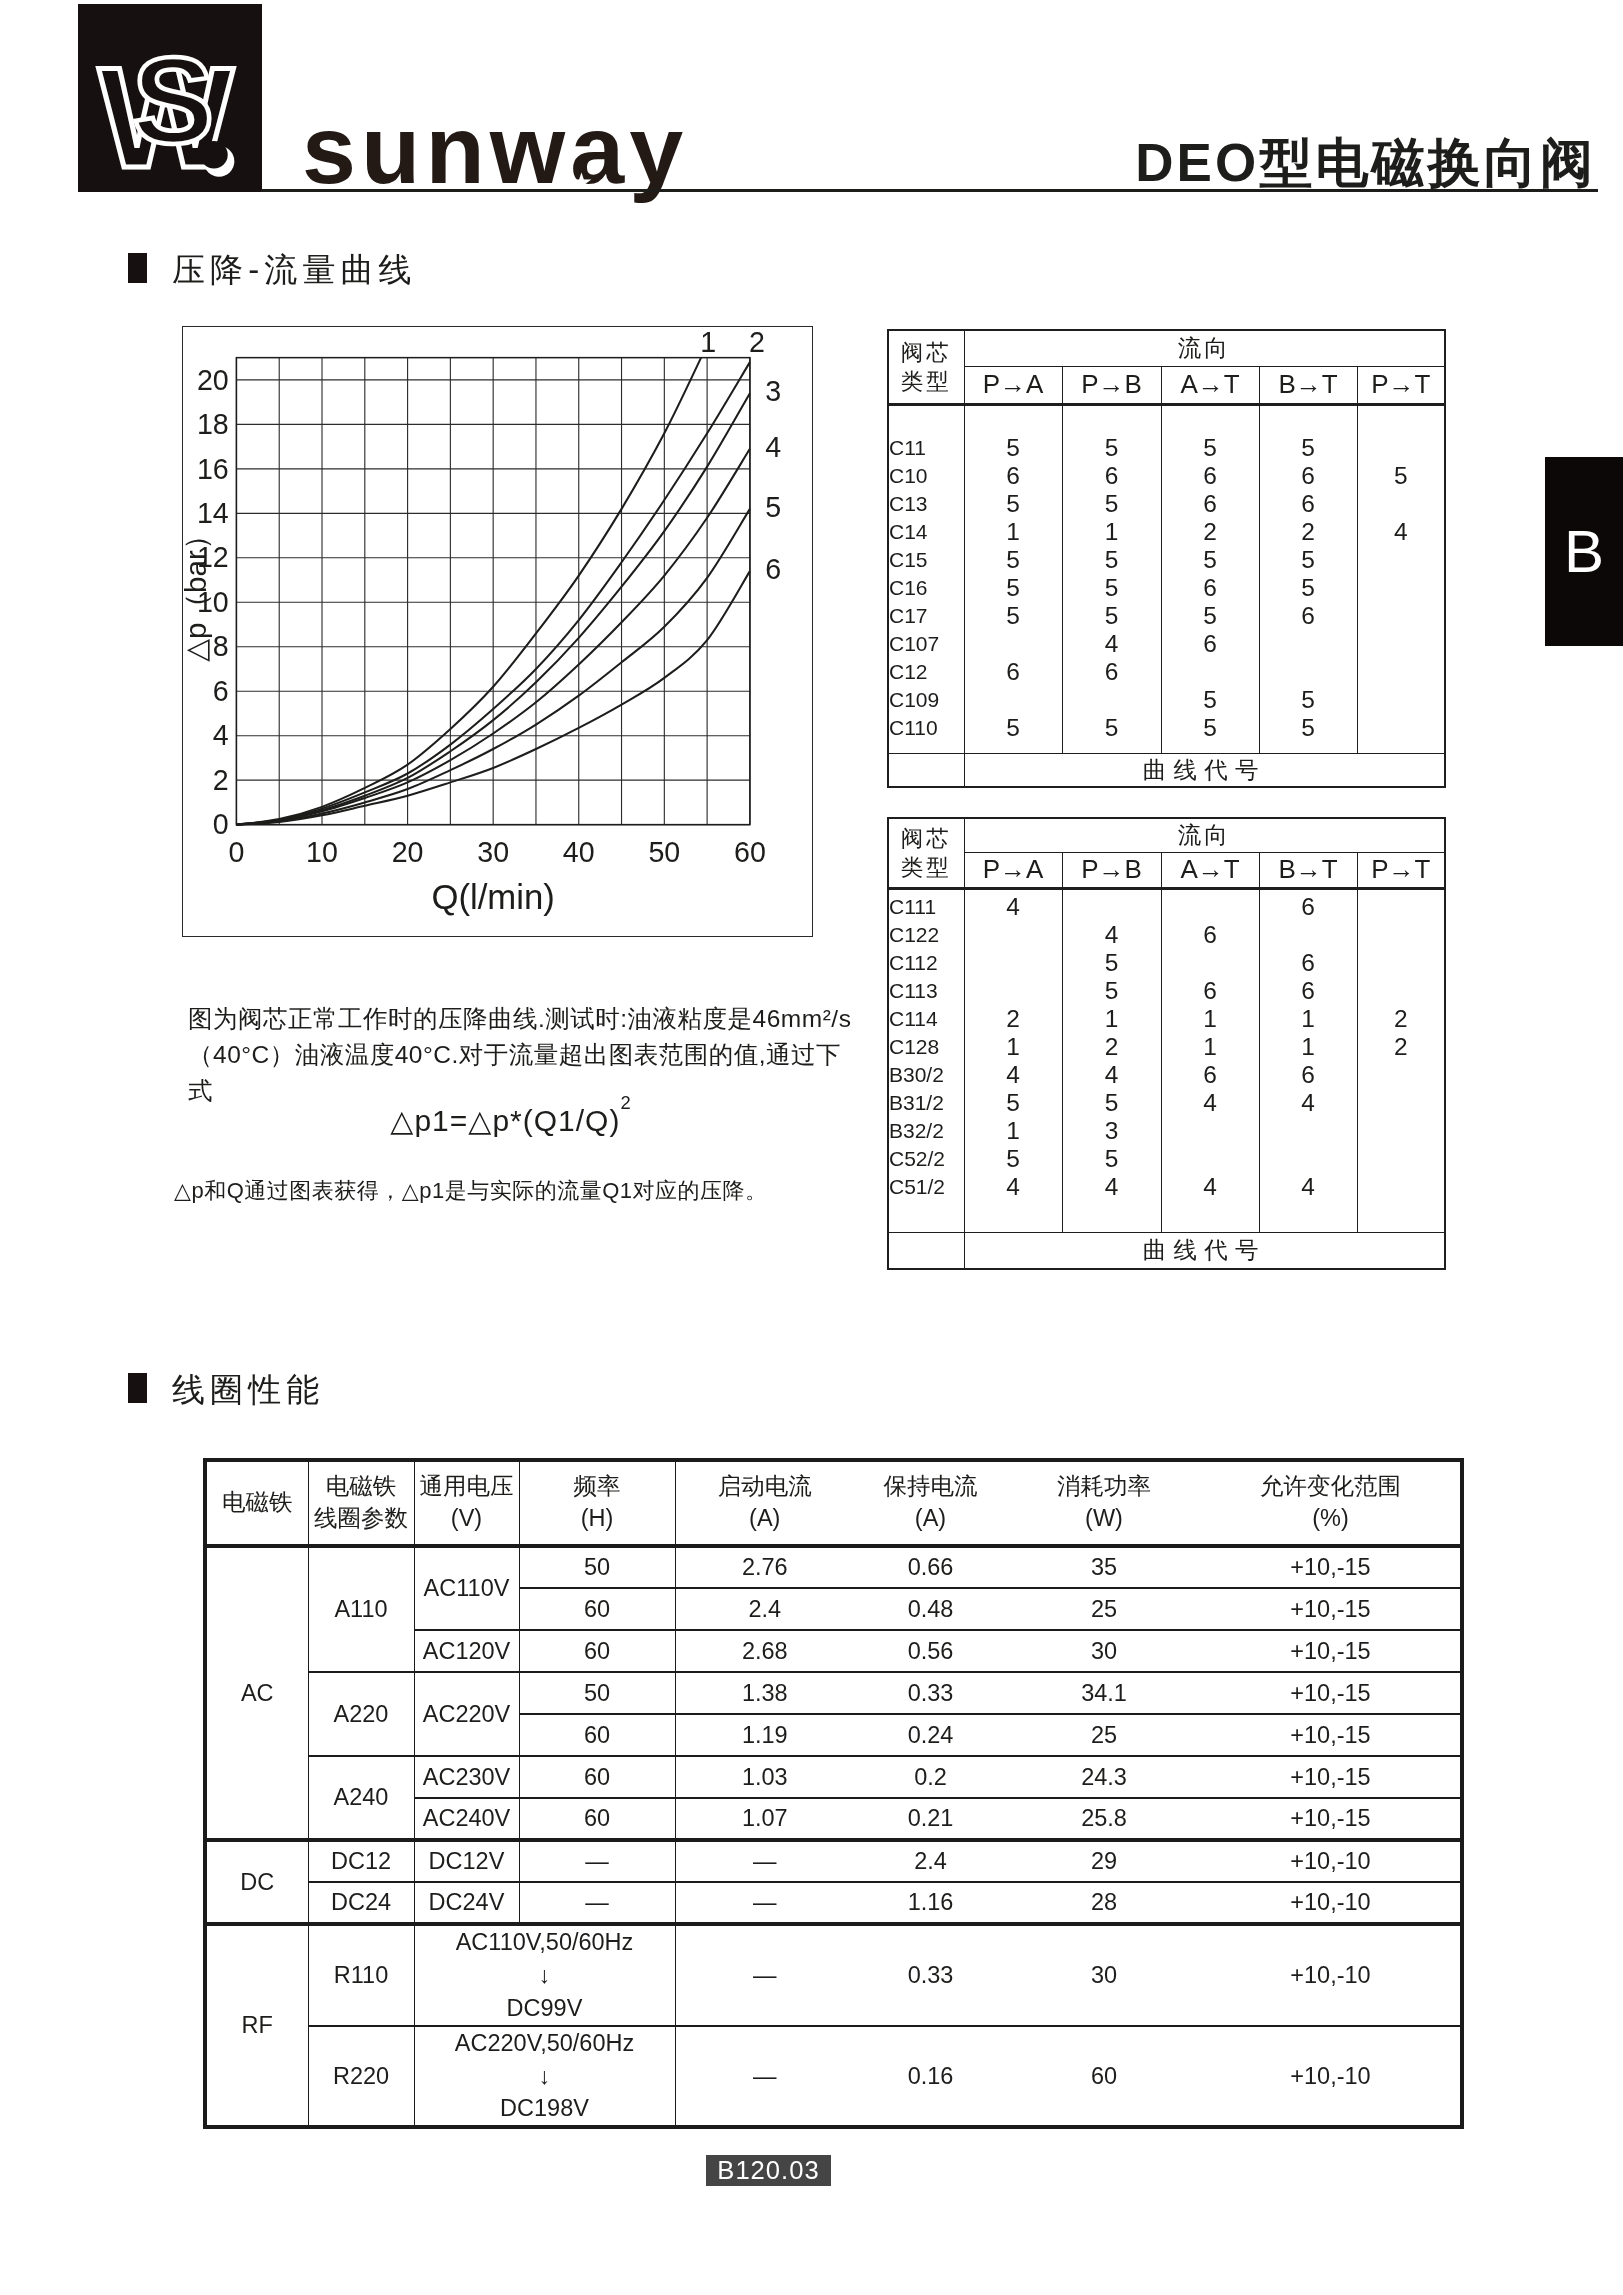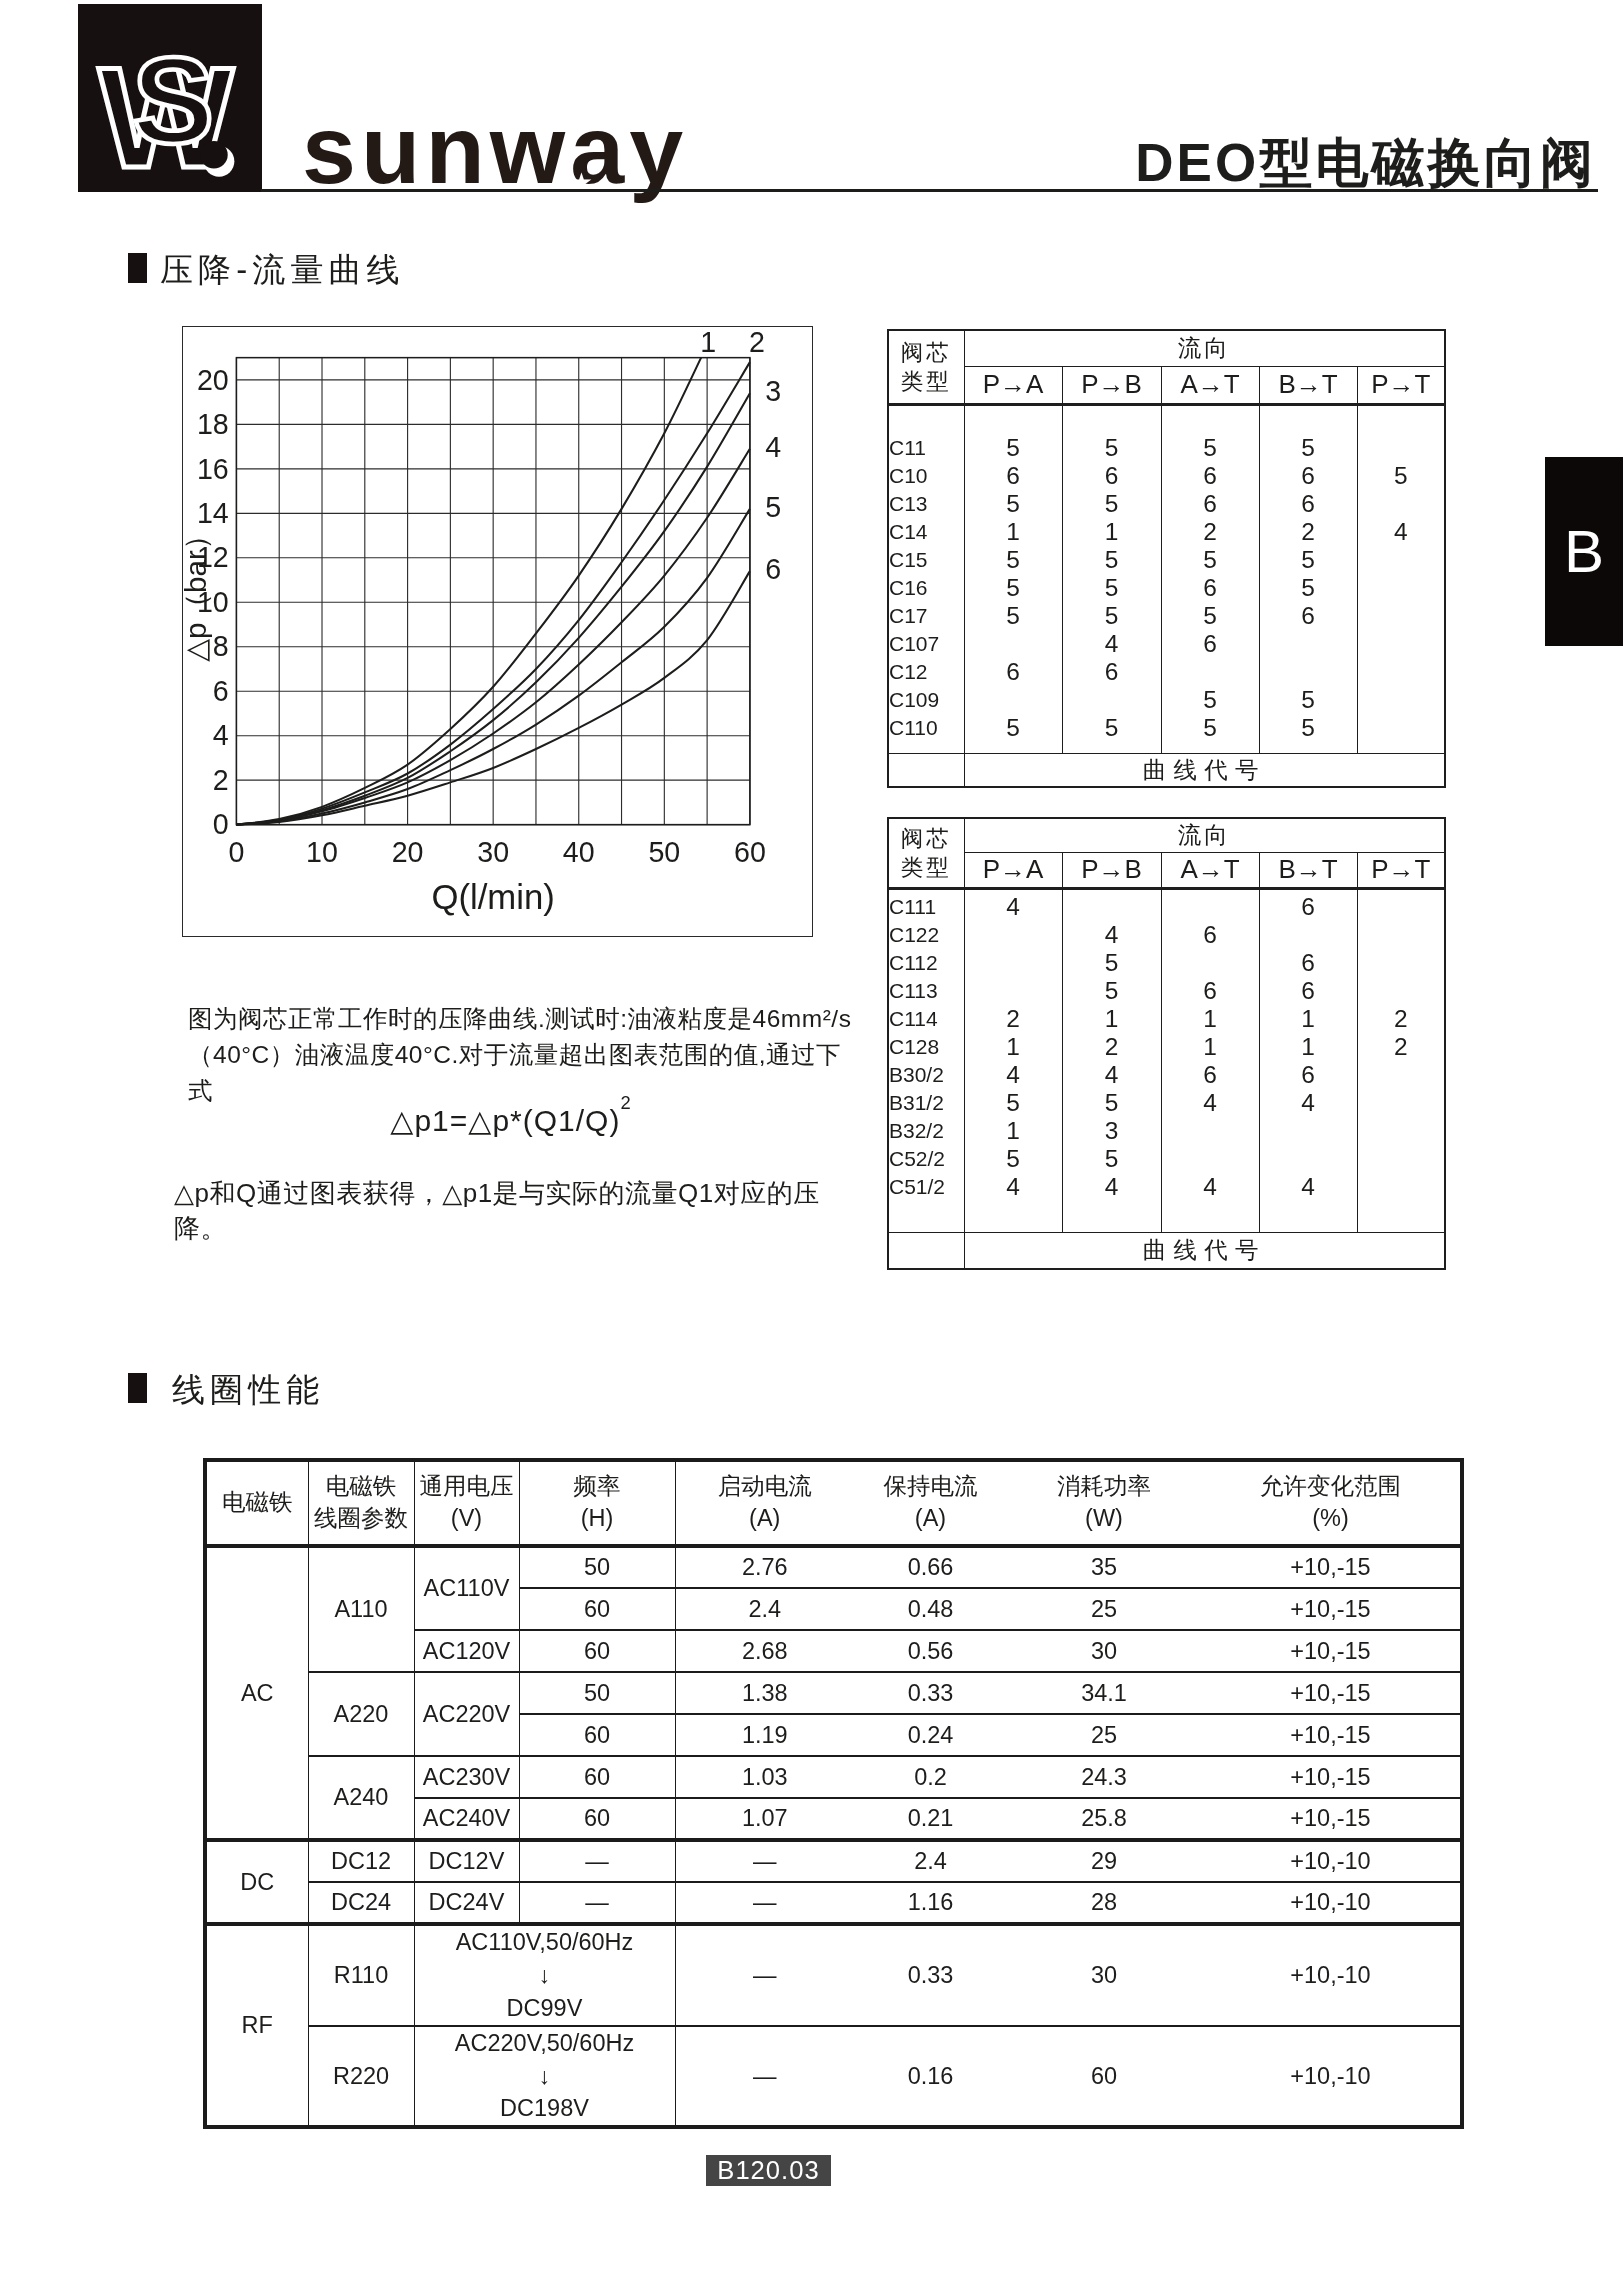--- a/index.html
+++ b/index.html
@@ -37,21 +37,21 @@
   td.val{font-size:24.5px;text-align:center;border-right:1.5px solid #1e1e1e;}
   td.val:last-child{border-right:none;}
   tr.ft td{border-top:1.5px solid #1e1e1e;}
   td.footlbl{font-size:23.5px;text-align:center;letter-spacing:7.2px;}
 
   
   .para{font-size:24.5px;line-height:36px;letter-spacing:0.5px;}
   .formula{font-size:30px;text-align:center;letter-spacing:1px;}
   .formula sup,{font-size:18.4px;}
   sup.fsup{font-size:18.4px;position:relative;top:-11.2px;}
-  .footnote{font-size:26px;letter-spacing:0.5px;}
+  .footnote{font-size:22px;letter-spacing:0.5px;}
 
   
   .coilwrap{left:203px;top:1458px;border-radius:29px;}
   table.coil{border-collapse:collapse;table-layout:fixed;width:1257px;border:4.1px solid #1b1b1b;}
   table.coil th,table.coil td{padding:0;font-weight:normal;text-align:center;vertical-align:middle;font-size:23.5px;color:#1d1d1b;}
   table.coil th{border-bottom:4.1px solid #1b1b1b;line-height:1.35;}
   th.k0,th.k1,th.k2,th.k3,td.k0,td.k1,td.k2,td.k3{border-right:1.5px solid #1b1b1b;}
   table.coil td{border-bottom:2px solid #1b1b1b;}
   tr.ge td{border-bottom:4.6px solid #1b1b1b;}
   tr.gs td{border-top:4.6px solid #1b1b1b;}
@@ -76,21 +76,21 @@
   <span>sunway</span>
   <span class="brand-star">★</span>
 </div>
 <div class="abs page-title">DEO型电磁换向阀</div>
 <div class="abs header-rule"></div>
 <div class="abs b-tab">
   <span>B</span>
 </div>
 
 <div class="abs sec-bullet" style="left:128px;top:253px;"></div>
-<div class="abs sec-title" style="left:160px;top:248px;">压降-流量曲线</div>
+<div class="abs sec-title" style="left:172px;top:248px;">压降-流量曲线</div>
 
 <div class="abs chart-box" id="chartBox"><svg width="628" height="608" viewBox="0 0 1228 1190">
       <line x1="104" y1="60" x2="104" y2="974" stroke="#2c2c2c" stroke-width="2.2"></line>
       <line x1="187.75" y1="60" x2="187.75" y2="974" stroke="#2c2c2c" stroke-width="2.2"></line>
       <line x1="271.5" y1="60" x2="271.5" y2="974" stroke="#2c2c2c" stroke-width="2.2"></line>
       <line x1="355.25" y1="60" x2="355.25" y2="974" stroke="#2c2c2c" stroke-width="2.2"></line>
       <line x1="439" y1="60" x2="439" y2="974" stroke="#2c2c2c" stroke-width="2.2"></line>
       <line x1="522.75" y1="60" x2="522.75" y2="974" stroke="#2c2c2c" stroke-width="2.2"></line>
       <line x1="606.5" y1="60" x2="606.5" y2="974" stroke="#2c2c2c" stroke-width="2.2"></line>
       <line x1="690.25" y1="60" x2="690.25" y2="974" stroke="#2c2c2c" stroke-width="2.2"></line>

